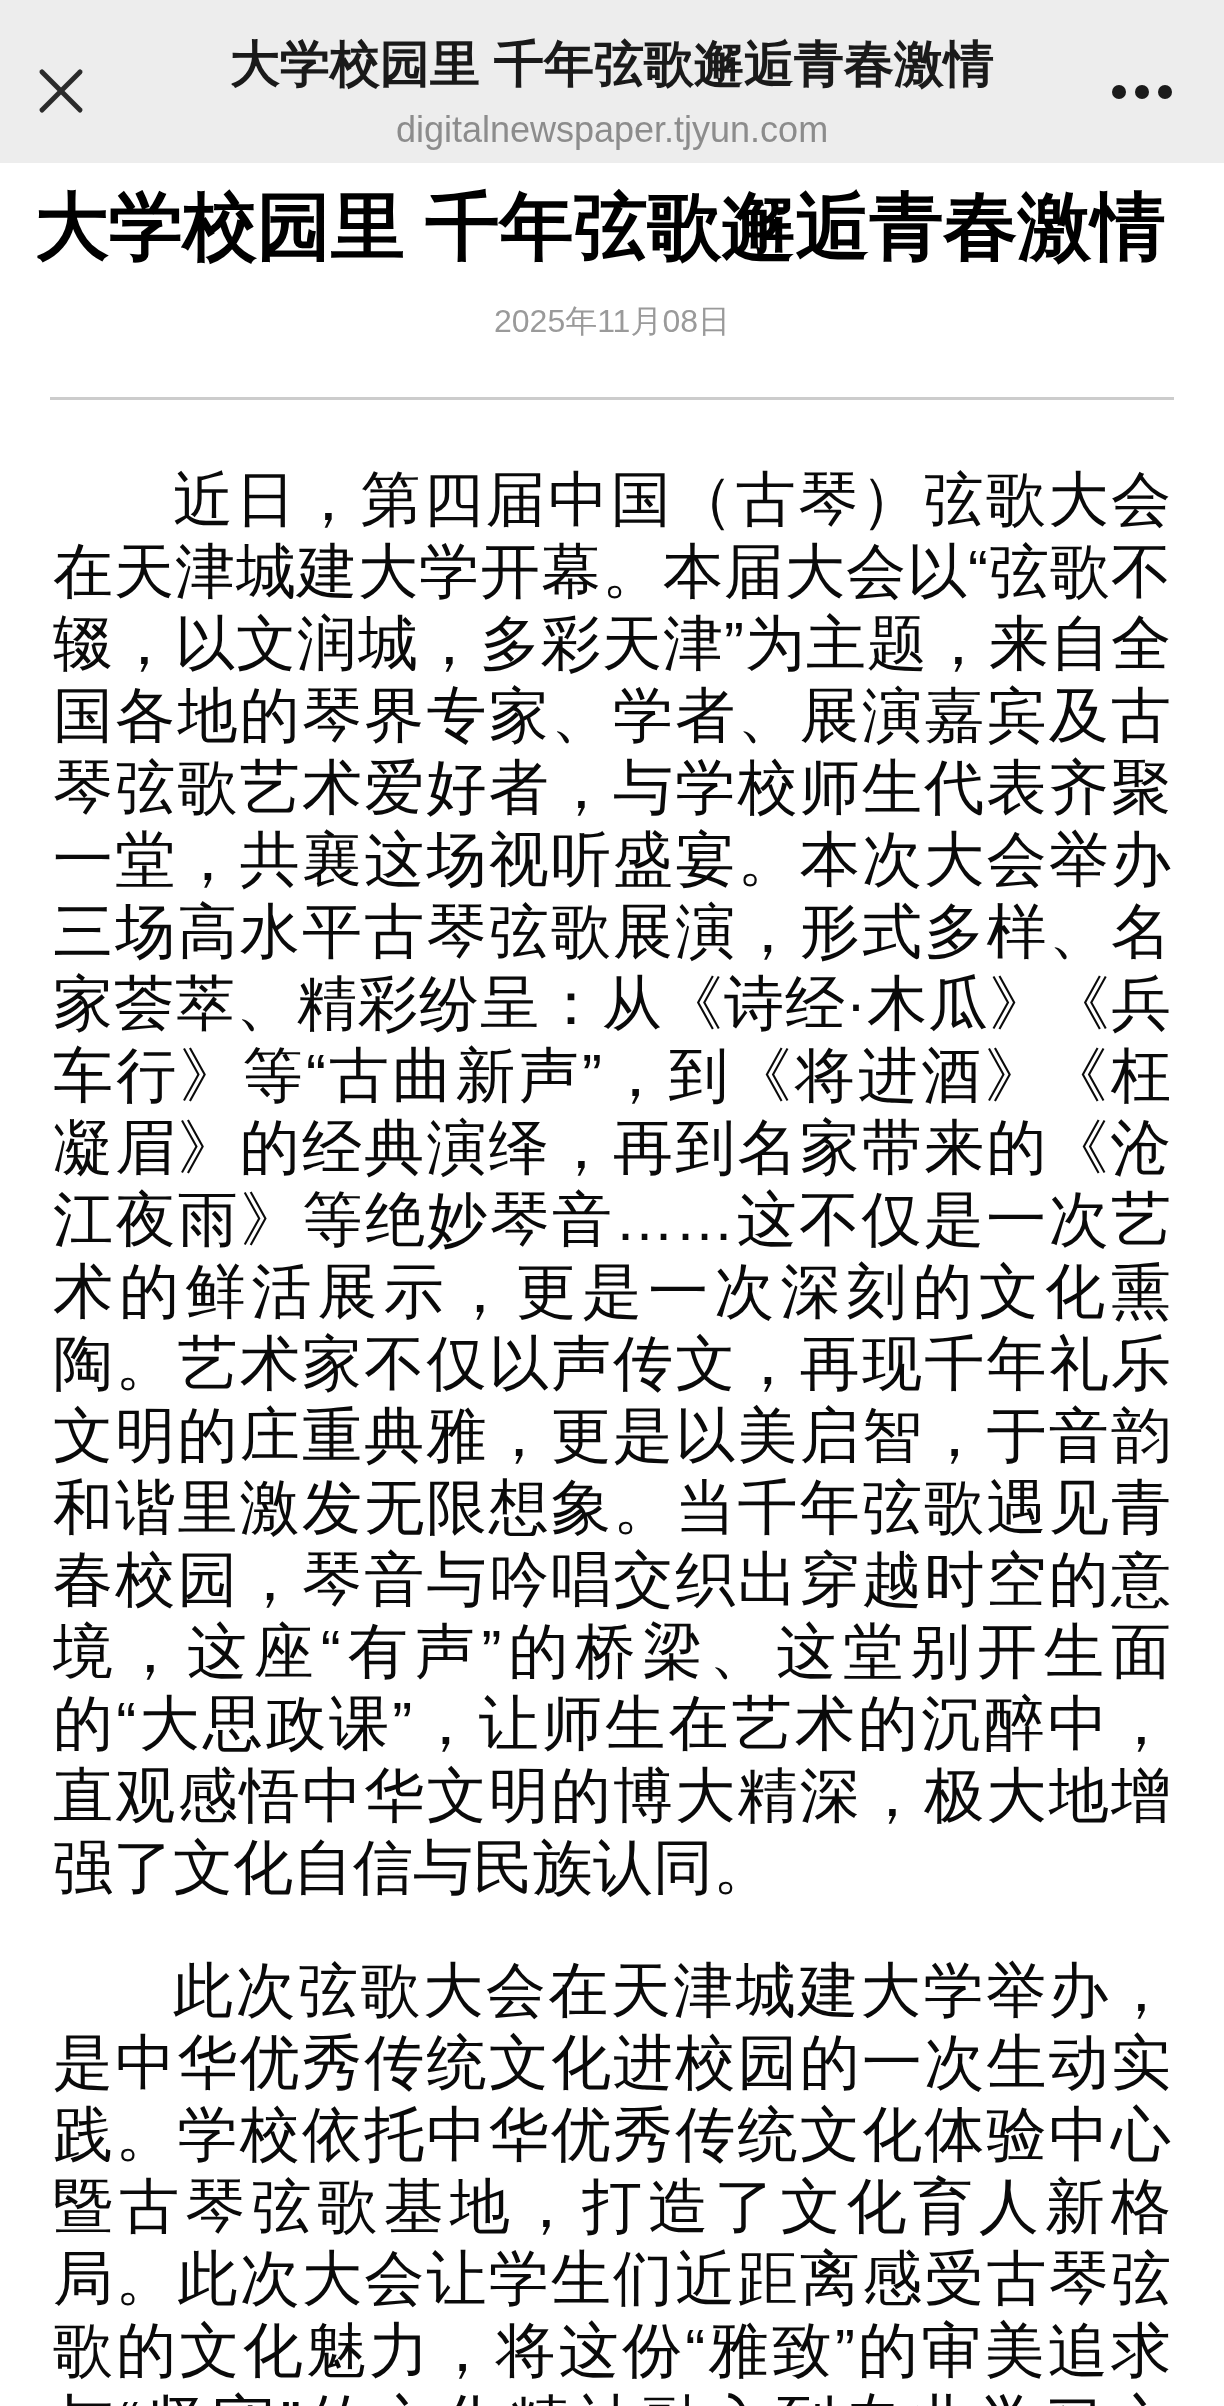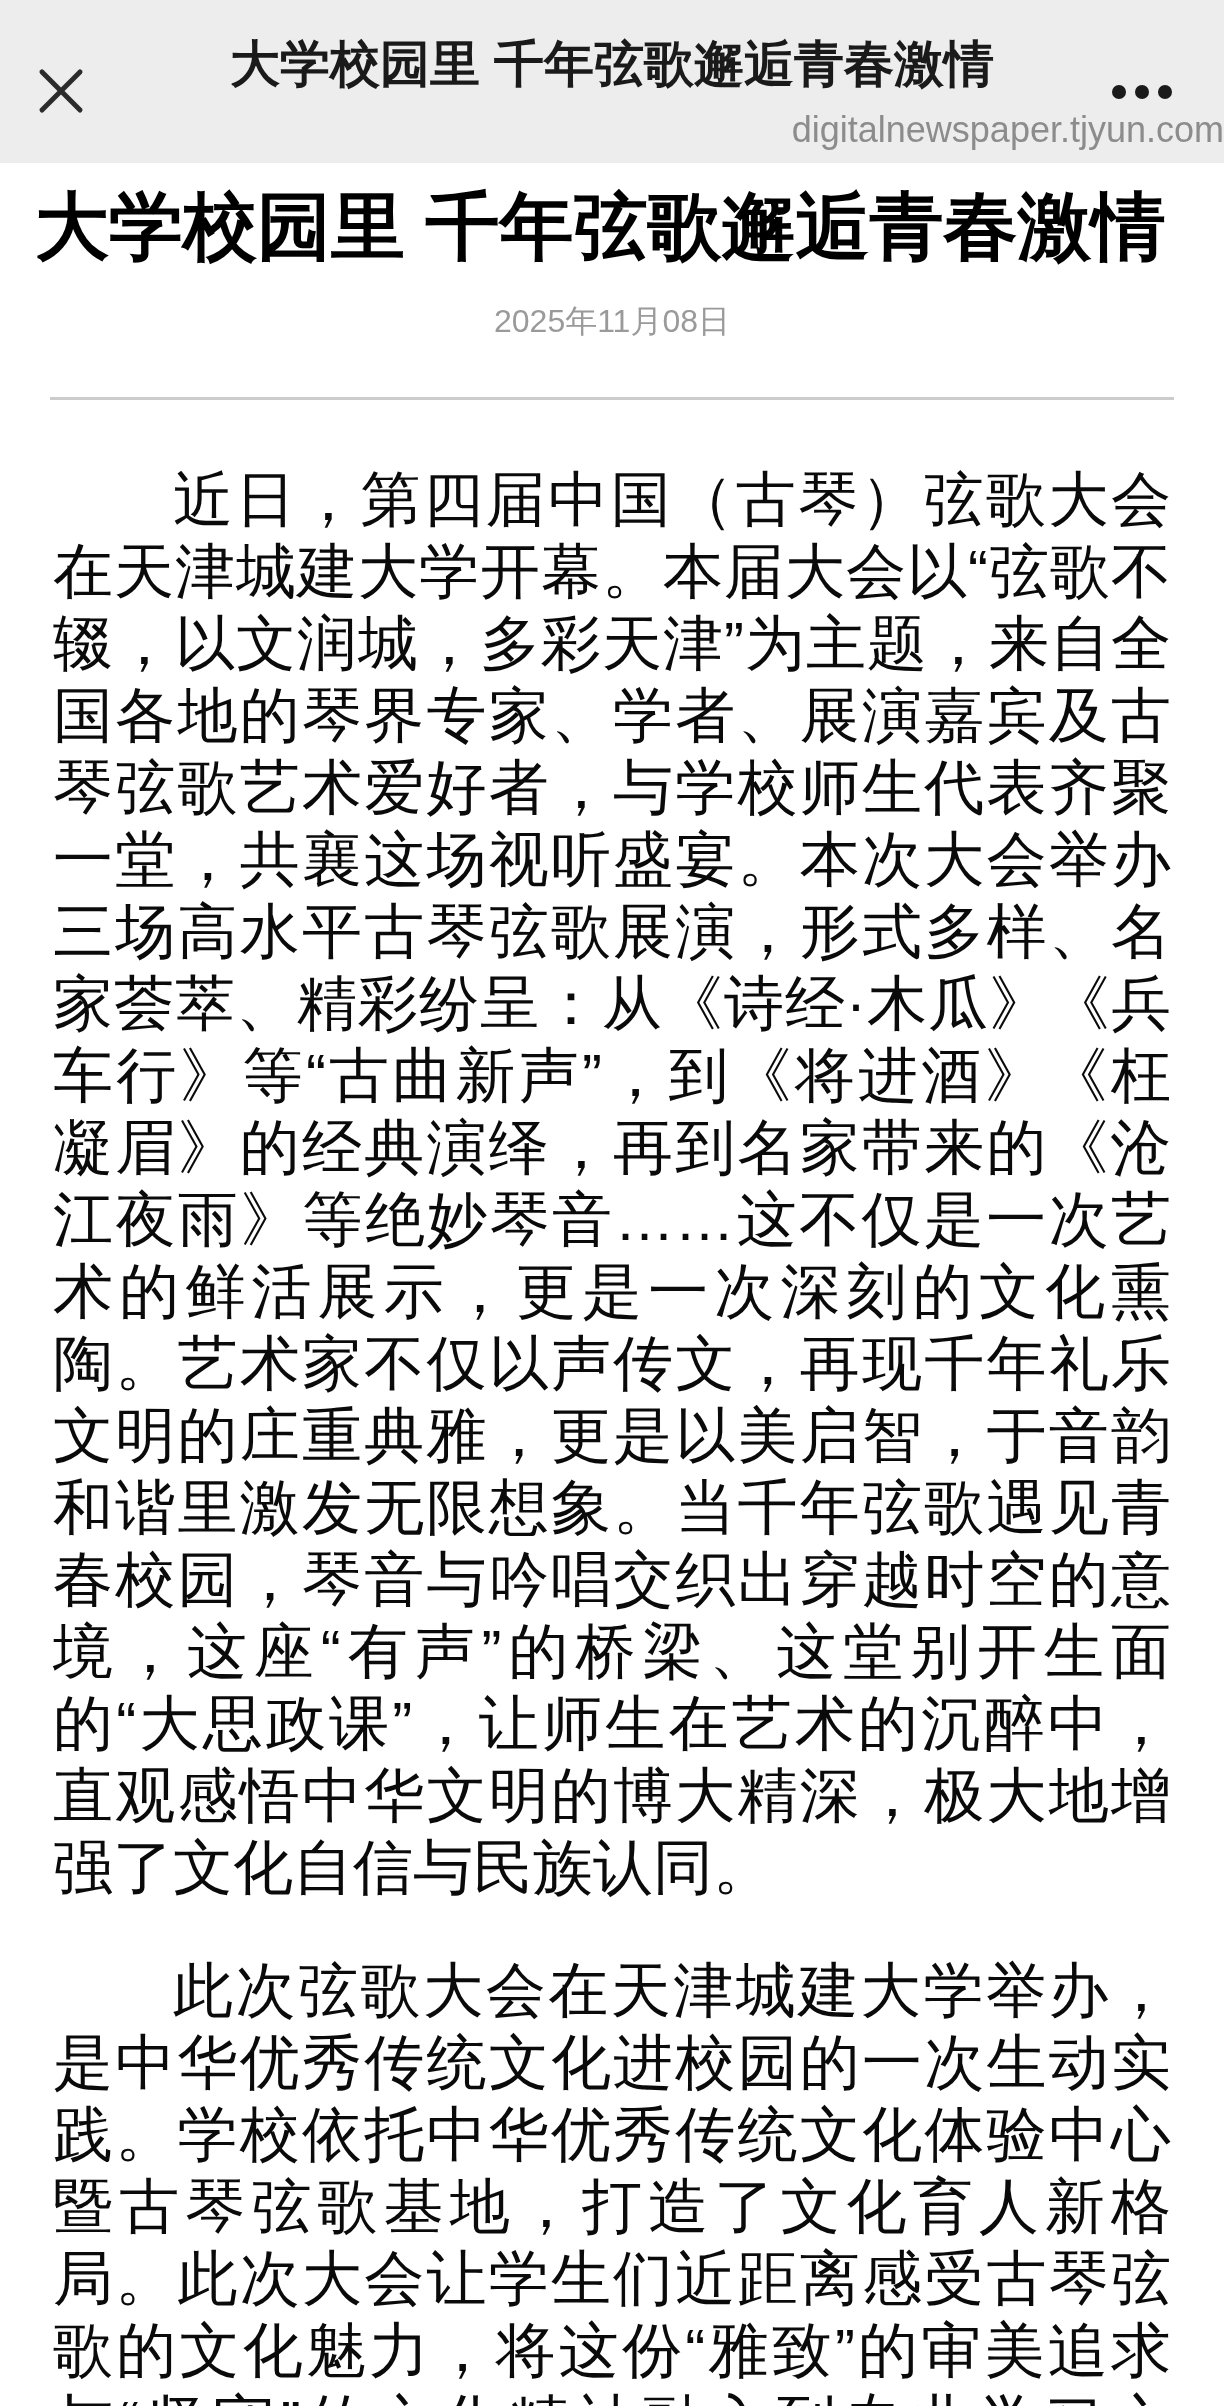--- a/index.html
+++ b/index.html
@@ -27,21 +27,20 @@
     color: #1a1a1a;
     margin: 0 120px;
     white-space: nowrap;
     overflow: hidden;
   }
   .app-header .h-url {
     margin-top: 20px;
     font-size: 36px;
     line-height: 38px;
     color: #8c8c8c;
-    text-align: right;
   }
   .close-btn {
     position: absolute;
     left: 36px;
     top: 66px;
     width: 50px;
     height: 50px;
     display: flex;
     align-items: center;
     justify-content: center;

